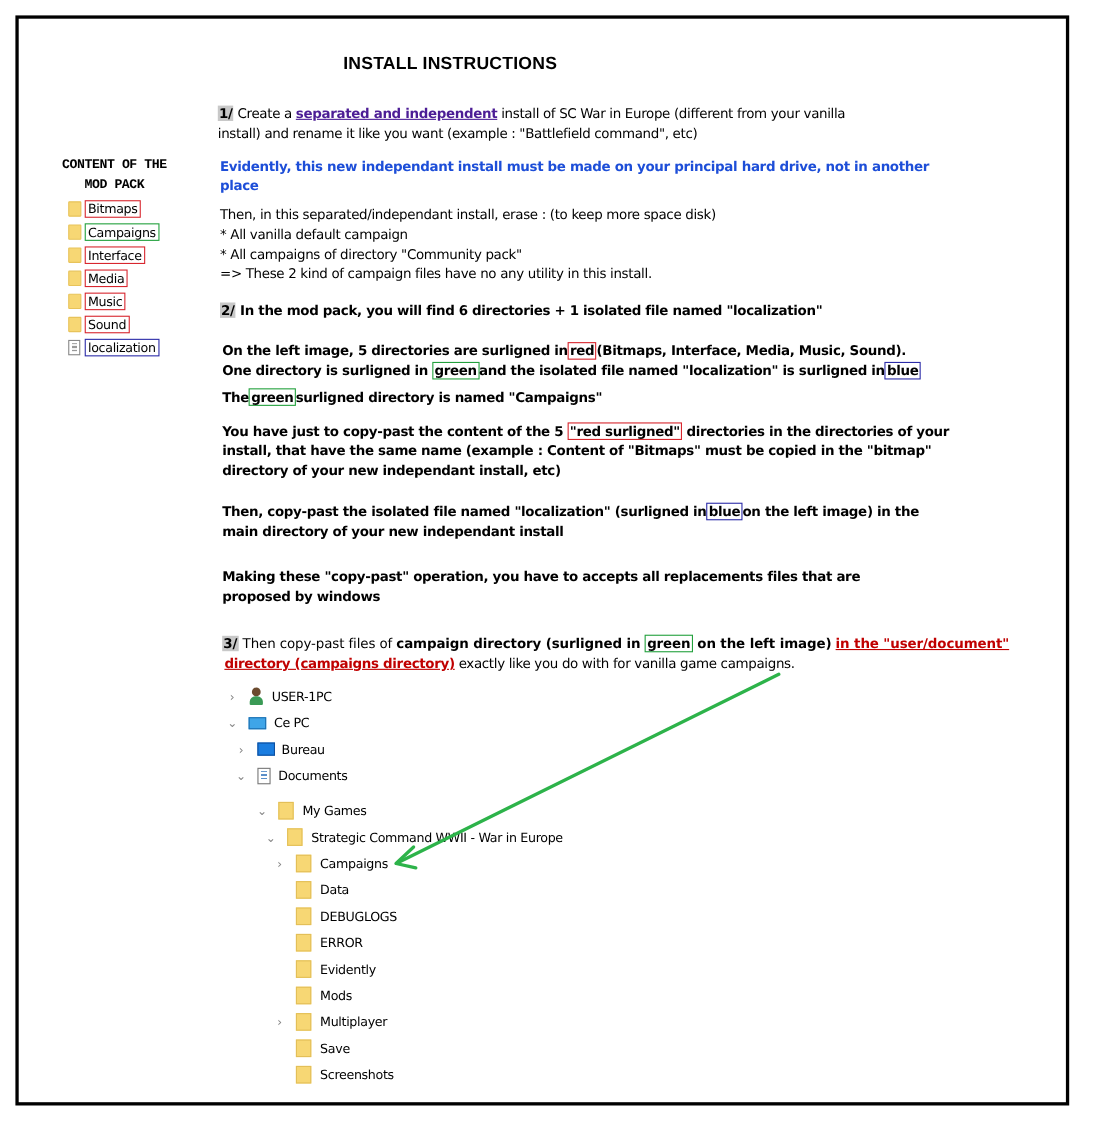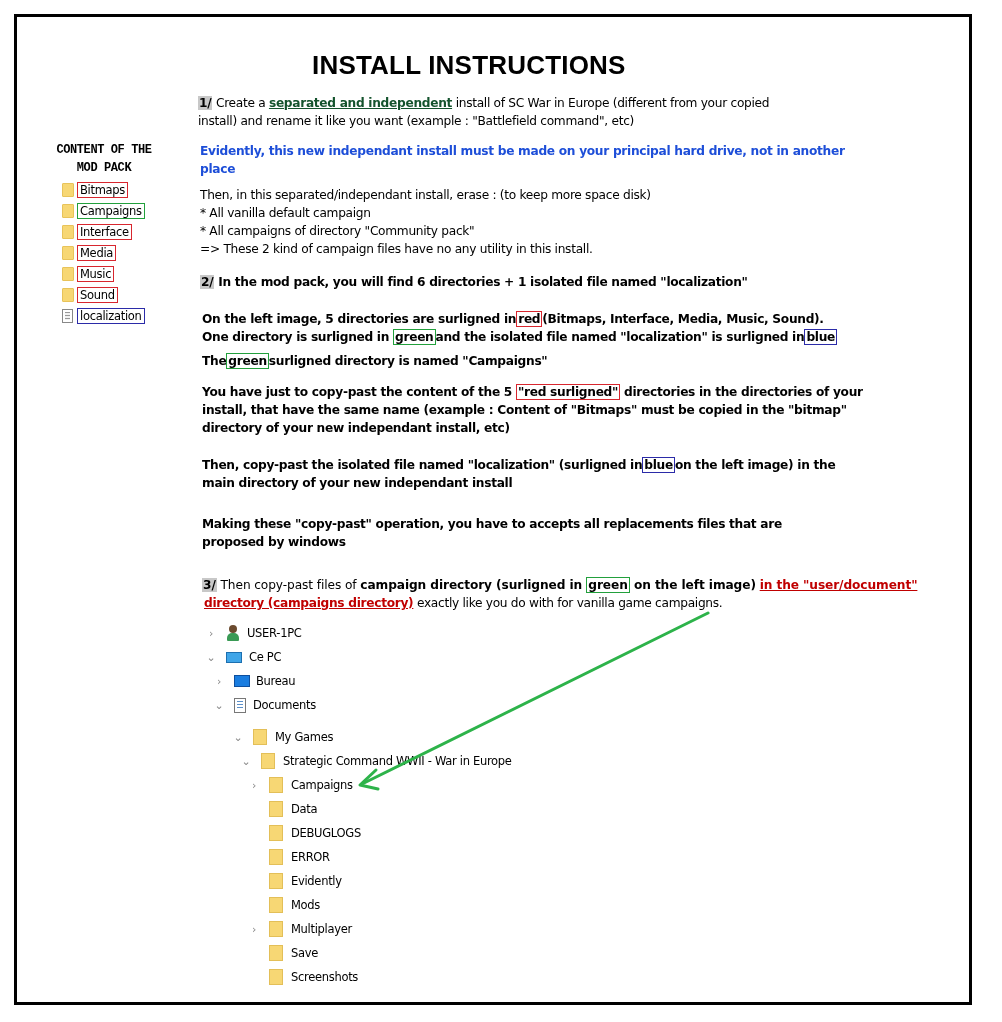--- a/index.html
+++ b/index.html
@@ -1,23 +1,23 @@
 <!DOCTYPE html>
 <html><head>
 <meta charset="utf-8">
 <style>
   html,body{margin:0;padding:0;background:#fff;}
   body{width:1002px;height:1022px;position:relative;overflow:hidden;font-family:"Liberation Sans",sans-serif;color:#000;}
   .frame{position:absolute;left:14px;top:14px;width:952px;height:985px;border:3px solid #000;background:#fff;}
   .abs{position:absolute;}
-  .title{left:312px;top:50px;font-size:26px;font-weight:bold;font-family:"Liberation Sans",sans-serif;letter-spacing:0.2px;}
+  .title{left:312px;top:50px;font-size:16px;font-weight:bold;font-family:"Liberation Sans",sans-serif;letter-spacing:0.2px;}
   .txt{font-family:"DejaVu Sans",sans-serif;font-size:12.2px;line-height:18px;white-space:nowrap;letter-spacing:-0.3px;}
   .b{font-weight:bold;}
   .num{background:#c8c8c8;font-weight:bold;padding:0 1px;}
-  .link{color:#14532d;font-weight:bold;text-decoration:underline;}
+  .link{color:#4c1d95;font-weight:bold;text-decoration:underline;}
   .purple{color:#1d4ed8;font-weight:bold;}
   .redlink{color:#c00000;font-weight:bold;text-decoration:underline;}
   .box-red{border:1px solid #d8262e;padding:0 1px;}
   .box-green{border:1px solid #22a03c;padding:0 1px;}
   .box-blue{border:1px solid #2b2ba8;padding:0 1px;}
   .side-head{left:50px;top:141px;font-family:Liberation Mono, monospace;font-size:12px;font-weight:bold;text-align:center;width:108px;line-height:18px;letter-spacing:-0.4px;}
   .mod-item{position:absolute;left:62px;height:18px;display:flex;align-items:center;}
   .folder{display:inline-block;width:12px;height:14px;background:#f7d774;border:1px solid #e8c35a;border-radius:1px;margin-right:3px;box-sizing:border-box;}
   .fileicon{display:inline-block;width:11px;height:14px;background:#f2f2f2;border:1px solid #888;margin-right:4px;box-sizing:border-box;background-image:repeating-linear-gradient(#f2f2f2 0 2px,#999 2px 3px);background-clip:content-box;padding:2px;}
   .mod-label{font-family:"DejaVu Sans",sans-serif;font-size:11.5px;line-height:14px;padding:0 2px;letter-spacing:-0.3px;}
@@ -67,21 +67,21 @@
 <div class="mod-item" style="top:286px">
   <span class="folder"></span>
   <span class="mod-label box-red">Sound</span>
 </div>
 <div class="mod-item" style="top:307px">
   <span class="fileicon"></span>
   <span class="mod-label box-blue">localization</span>
 </div>
 
 <div class="abs txt" style="left:198px;top:94px">
-  <span class="num">1/</span><span> Create a </span><span class="link">separated and independent</span><span> install of SC War in Europe (different from your copied</span>
+  <span class="num">1/</span><span> Create a </span><span class="link">separated and independent</span><span> install of SC War in Europe (different from your vanilla</span>
 </div>
 <div class="abs txt" style="left:198px;top:112px">install) and rename it like you want (example : "Battlefield command", etc)</div>
 
 <div class="abs txt purple" style="left:200px;top:142px">Evidently, this new independant install must be made on your principal hard drive, not in another</div>
 <div class="abs txt purple" style="left:200px;top:160px">place</div>
 
 <div class="abs txt" style="left:200px;top:186px">Then, in this separated/independant install, erase : (to keep more space disk)</div>
 <div class="abs txt" style="left:200px;top:204px">* All vanilla default campaign</div>
 <div class="abs txt" style="left:200px;top:222px">* All campaigns of directory "Community pack"</div>
 <div class="abs txt" style="left:200px;top:240px">=&gt; These 2 kind of campaign files have no any utility in this install.</div>

